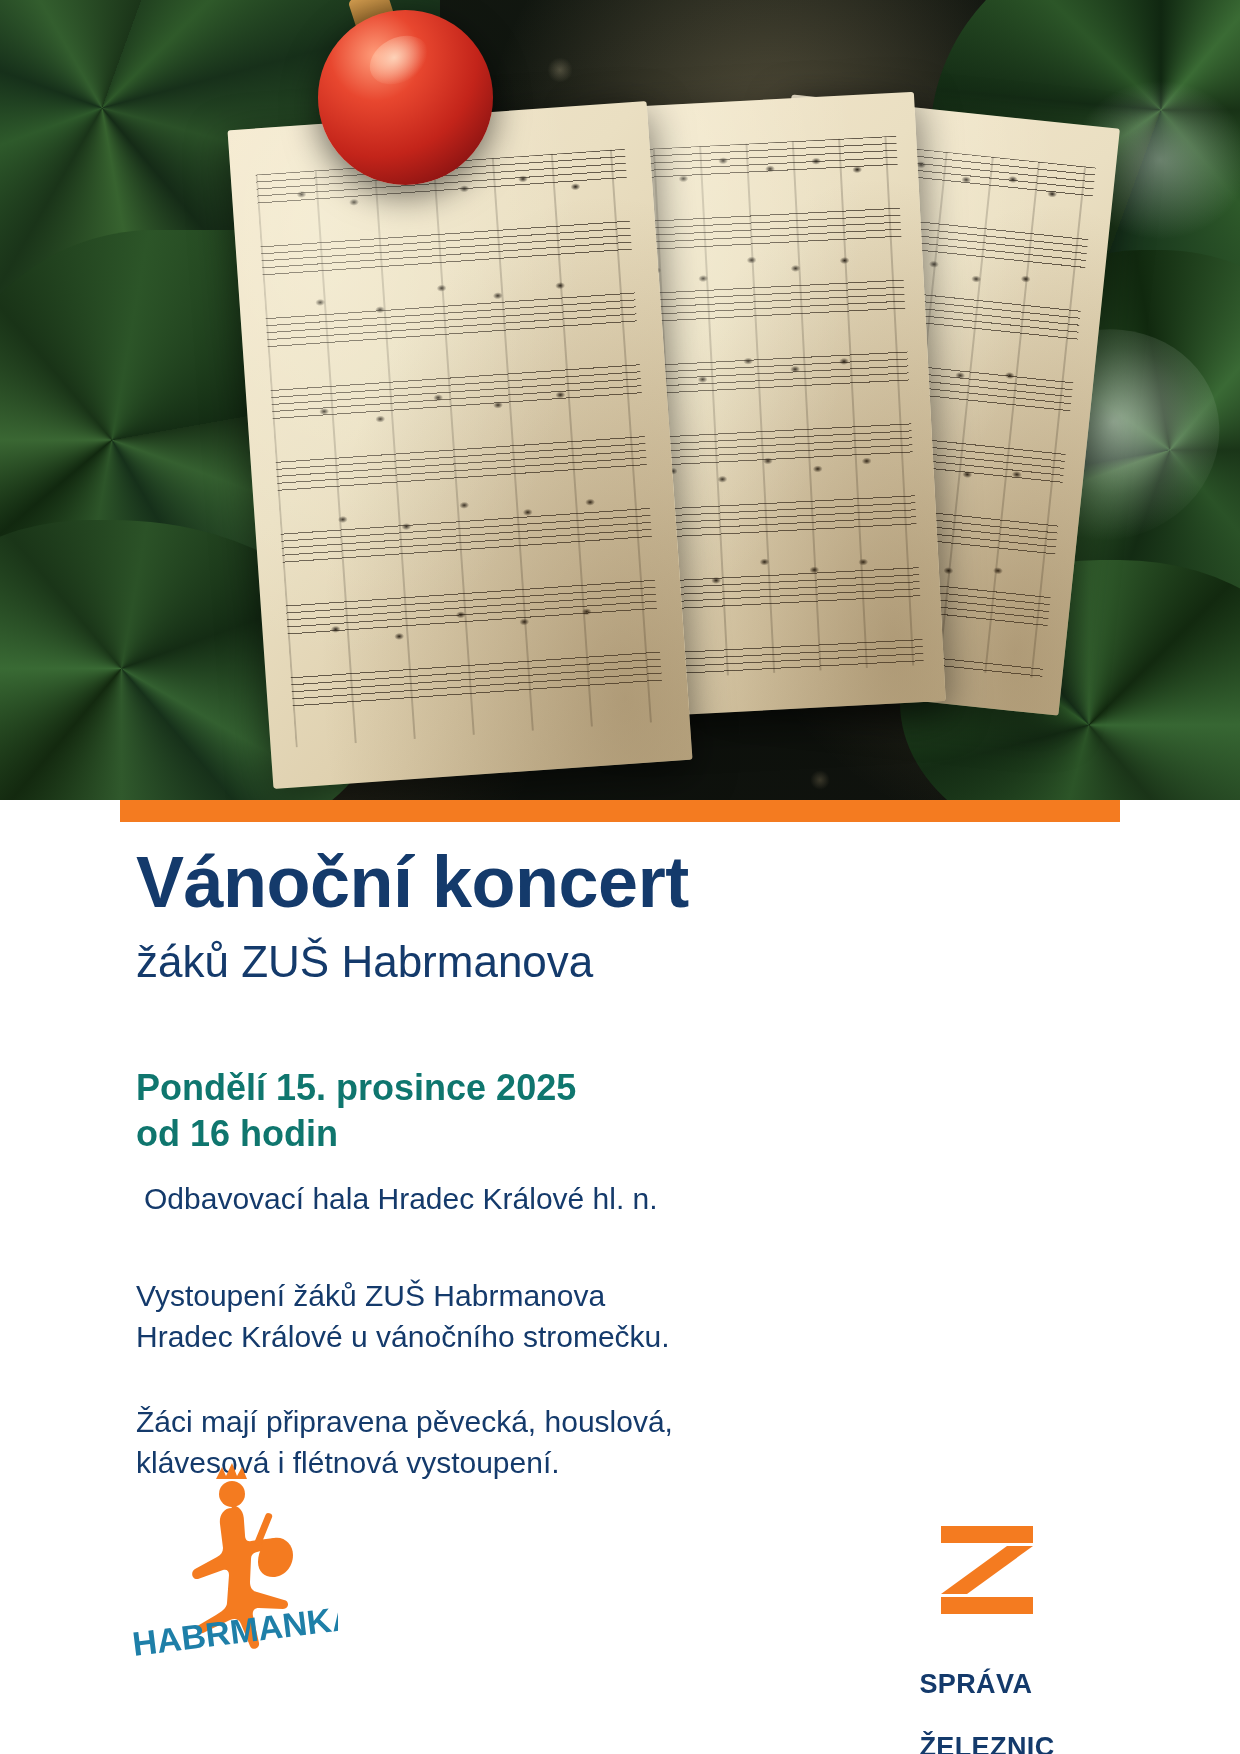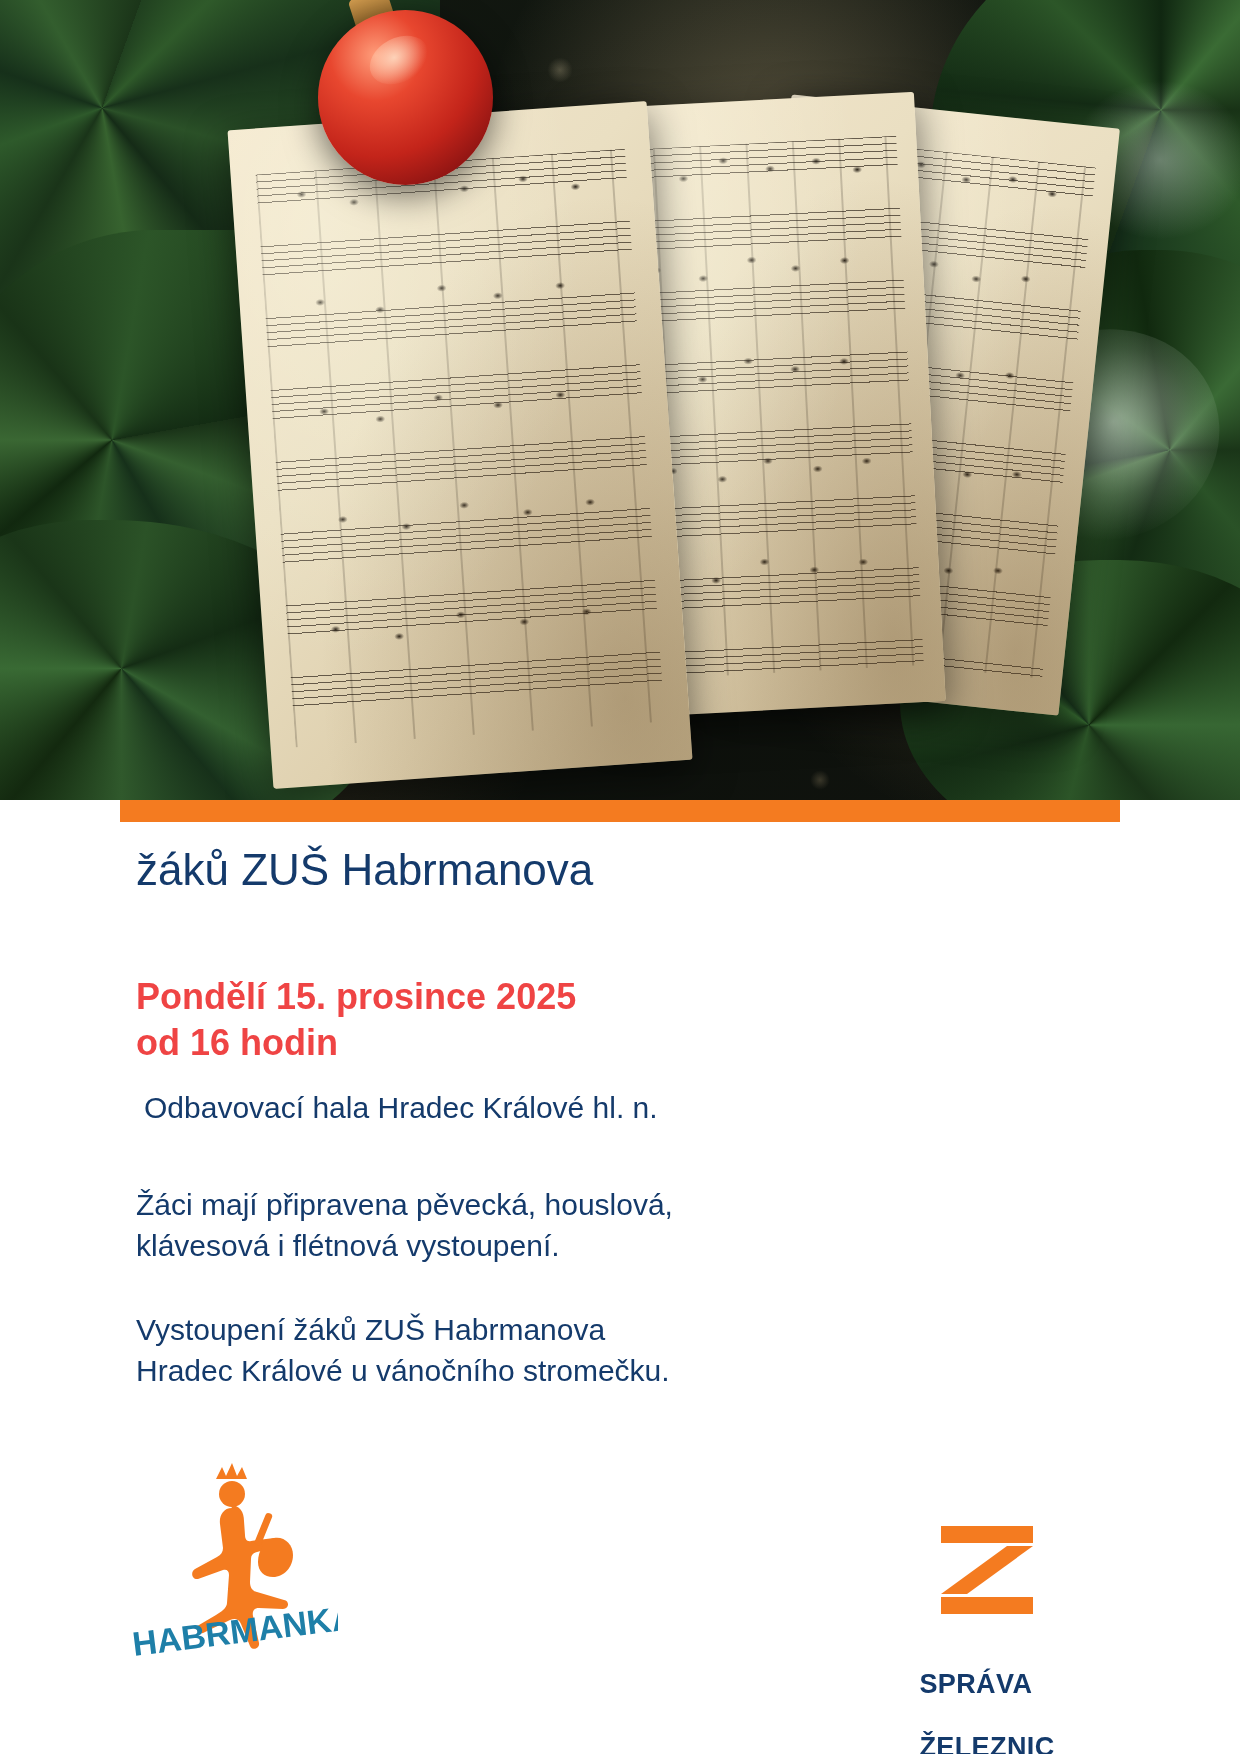--- a/index.html
+++ b/index.html
@@ -253,21 +253,21 @@
   .subtitle {
     font-size: 44px;
     font-weight: 400;
     color: #143a6b;
     line-height: 1.15;
     margin: 0 0 78px 0;
   }
   .date {
     font-size: 36px;
     font-weight: 700;
-    color: #ef4444;
+    color: #0f766e;
     line-height: 1.28;
     margin: 0 0 22px 0;
     white-space: pre-line;
   }
   .venue {
     font-size: 30px;
     font-weight: 400;
     color: #143a6b;
     line-height: 1.3;
     margin: 0 0 58px 8px;
@@ -348,28 +348,29 @@
   </div>
 
   <div class="bauble-cap"></div>
   <div class="bauble"></div>
   <div class="bauble-gloss"></div>
 </div>
 
 <div class="orange-rule"></div>
 
 <div class="content">
+  <h1 class="title">Vánoční koncert</h1>
   <h2 class="subtitle">žáků ZUŠ Habrmanova</h2>
   <p class="date">Pondělí 15. prosince 2025
 od 16 hodin</p>
   <p class="venue">Odbavovací hala Hradec Králové hl. n.</p>
+  <p class="para">Vystoupení žáků ZUŠ Habrmanova
+Hradec Králové u vánočního stromečku.</p>
   <p class="para">Žáci mají připravena pěvecká, houslová,
 klávesová i flétnová vystoupení.</p>
-  <p class="para">Vystoupení žáků ZUŠ Habrmanova
-Hradec Králové u vánočního stromečku.</p>
 </div>
 
 <div class="logo-habrmanka">
   <svg viewBox="0 0 210 215" width="210" height="215" aria-hidden="true">
     <g fill="#f47b20">
 
       <circle cx="104" cy="34" r="13"></circle>
       <path d="M88 19 l6 -12 4 9 6 -13 5 13 5 -9 5 12 z"></path>
 
       <path d="M104 48 c-9 0 -13 8 -12 16 l3 24 c0 4 -2 7 -6 9 l-22 12 c-5 3 -3 11 3 10 l25 -9 c4 -1 6 1 6 5 l-2 28 c0 5 -6 9 -11 12 l-17 10 c-5 3 -1 10 4 8 l27 -13 c5 -2 9 -1 11 4 l9 22 c2 5 10 3 9 -3 l-6 -27 c-1 -5 1 -8 6 -8 l24 1 c6 0 7 -8 1 -9 l-27 -8 c-5 -1 -7 -5 -7 -10 l1 -23 c0 -4 2 -6 6 -7 l19 -5 c6 -2 4 -10 -2 -9 l-23 3 c-4 1 -6 -2 -6 -6 l-1 -14 c0 -9 -4 -16 -14 -16 z"></path>

